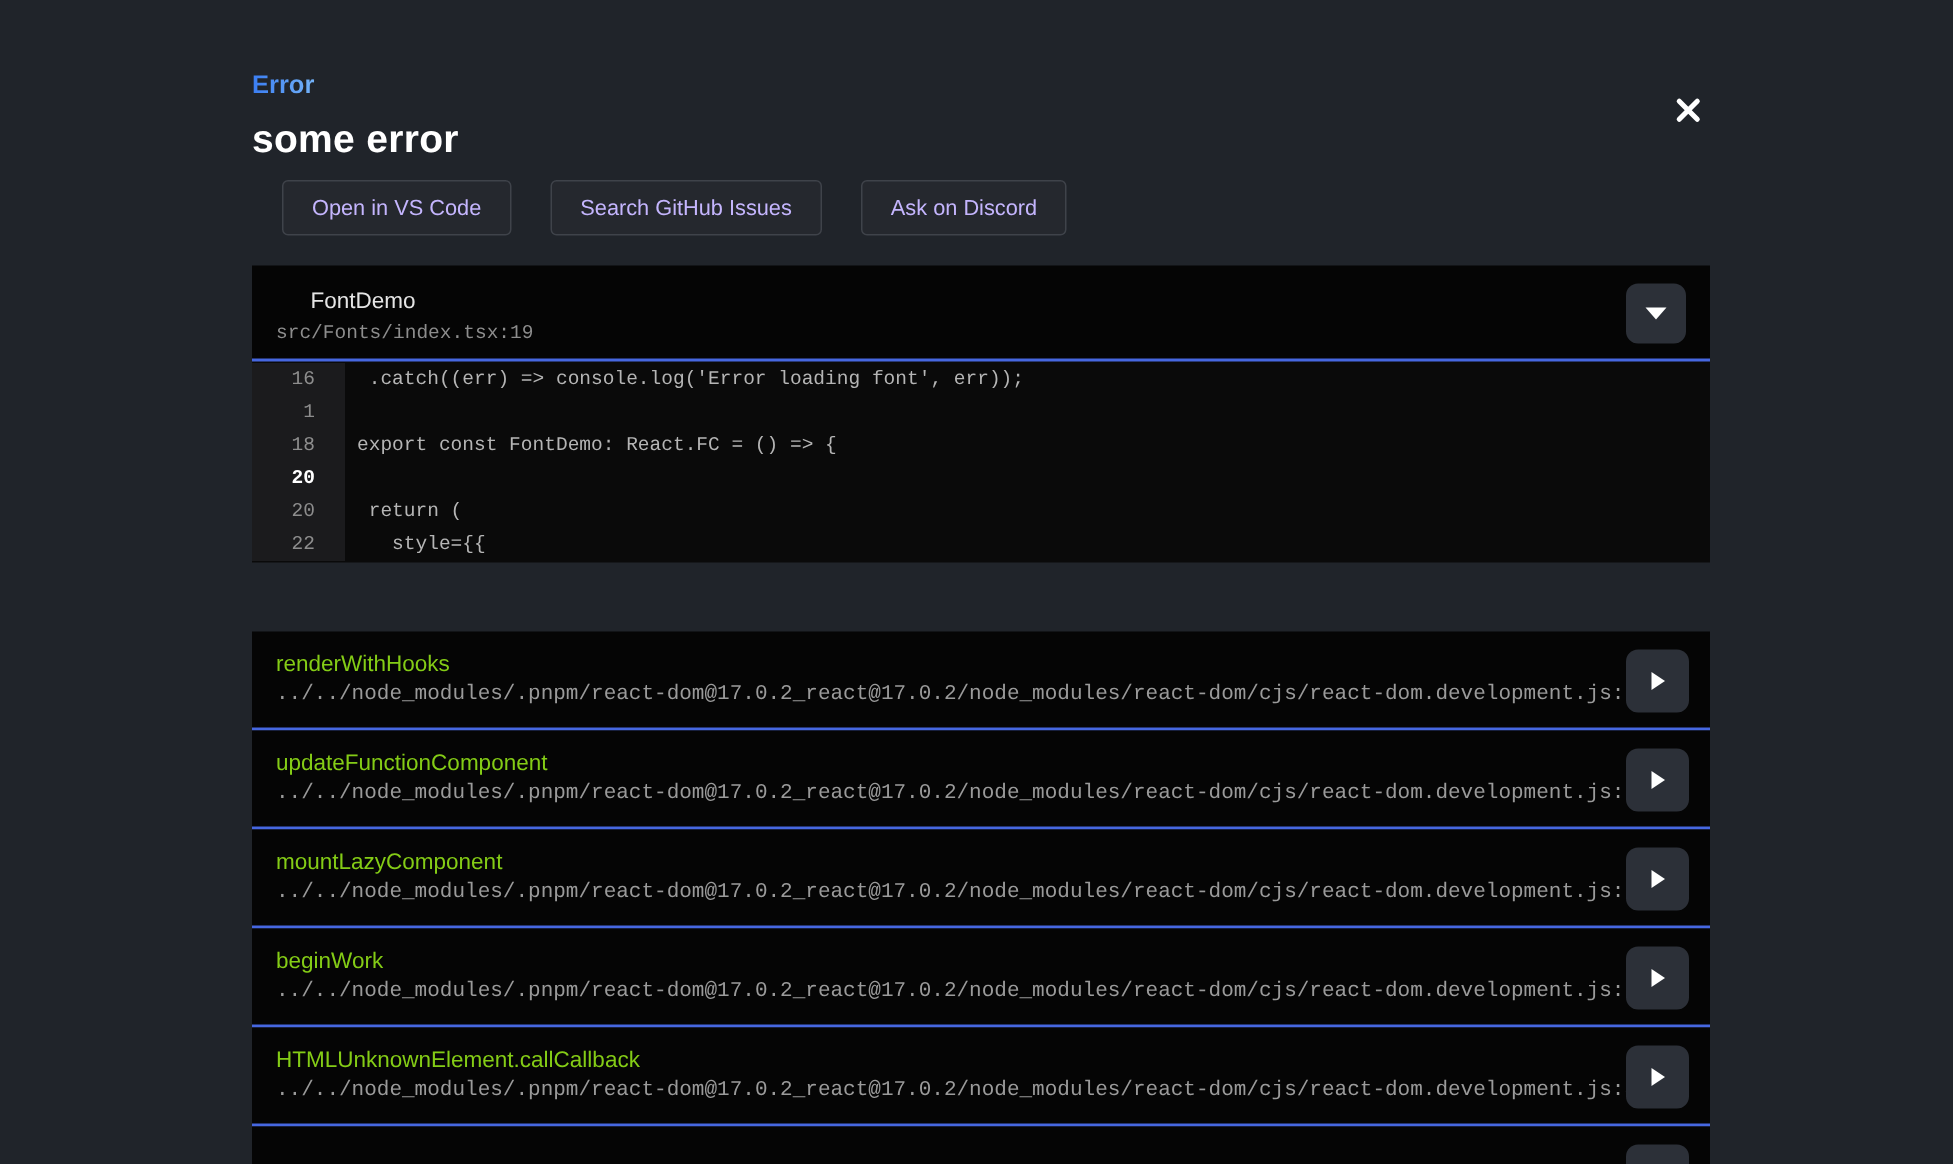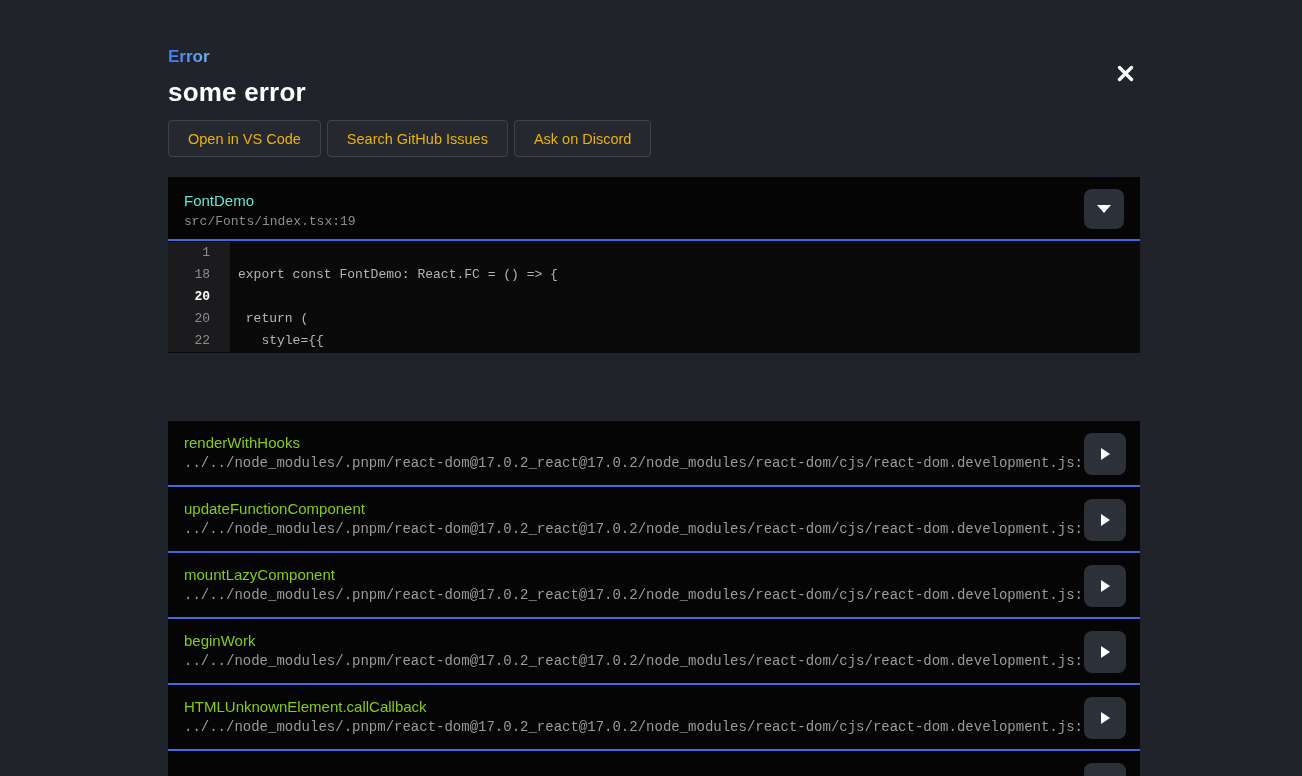--- a/index.html
+++ b/index.html
@@ -30,32 +30,32 @@
     width:30px; height:30px;
     background:transparent; border:none; cursor:pointer;
     display:flex; align-items:center; justify-content:center;
   }
 
   
   .actions { position:absolute; left:168px; top:120px; display:flex; gap:6px; }
   .action-btn {
     height:37px; padding:0 19px;
     background:#25282e; border:1px solid #3f434a; border-radius:4px;
-    color:#eab308; font-family:"Liberation Sans", sans-serif; font-size:14.5px;
-    display:inline-flex; align-items:center; cursor:pointer;
+    color:#c4b5fd; font-family:"Liberation Sans", sans-serif; font-size:14.5px;
+    display:inline-flex; align-items:center; cursor:pointer;margin-left:20px;
   }
 
   
   .codeframe { position:absolute; left:168px; top:177px; width:972px; }
   .cf-header {
     position:relative; height:64px; background:#050505;
     padding:15px 16px 0 16px;
     border-bottom:2px solid #4667e0;
   }
-  .cf-title { font-size:15px; color:#5eead4; line-height:18px; }
+  .cf-title { font-size:15px; color:#e5e5e5; line-height:18px;margin-left:23px; }
   .cf-loc { font-size:13px; color:#8d8d8d; line-height:16px; margin-top:4px; }
   .iconbtn {
     position:absolute; width:40px; height:40px;
     background:#2c3038; border:none; border-radius:8px;
     display:flex; align-items:center; justify-content:center; cursor:pointer;
   }
   .cf-header .iconbtn { right:16px; top:12px; }
   .caret-down {
     width:0; height:0;
     border-left:7px solid transparent; border-right:7px solid transparent;
@@ -114,20 +114,24 @@
 
   <section class="codeframe">
     <div class="cf-header">
       <div class="cf-title">FontDemo</div>
       <div class="cf-loc mono">src/Fonts/index.tsx:19</div>
       <button class="iconbtn">
         <span class="caret-down"></span>
       </button>
     </div>
     <div class="code" id="code-lines">
+  <div class="code-row">
+    <span class="line-no">16</span>
+    <span class="line-code"> .catch((err) =&gt; console.log('Error loading font', err));</span>
+  </div>
 
   <div class="code-row">
     <span class="line-no">1</span>
     <span class="line-code"></span>
   </div>
 
   <div class="code-row">
     <span class="line-no">18</span>
     <span class="line-code">export const FontDemo: React.FC = () =&gt; {</span>
   </div>

